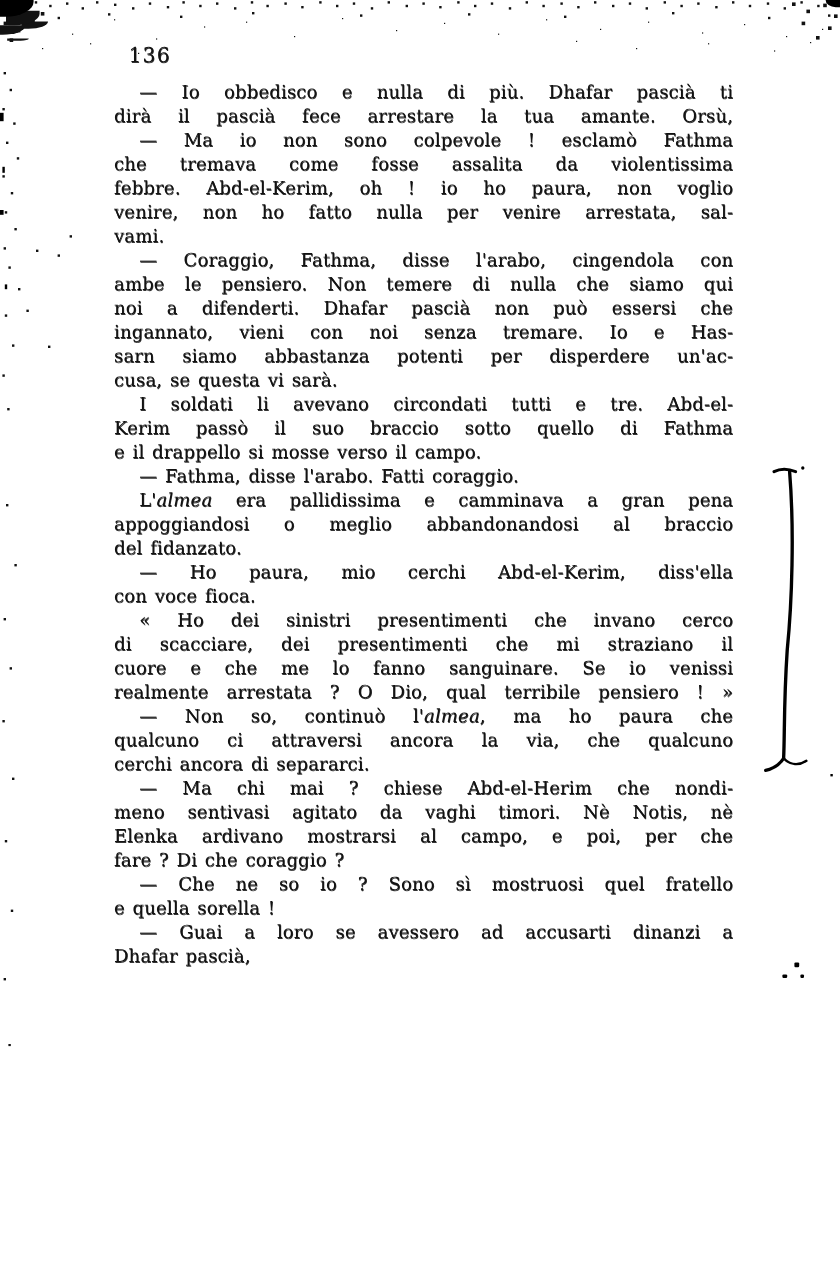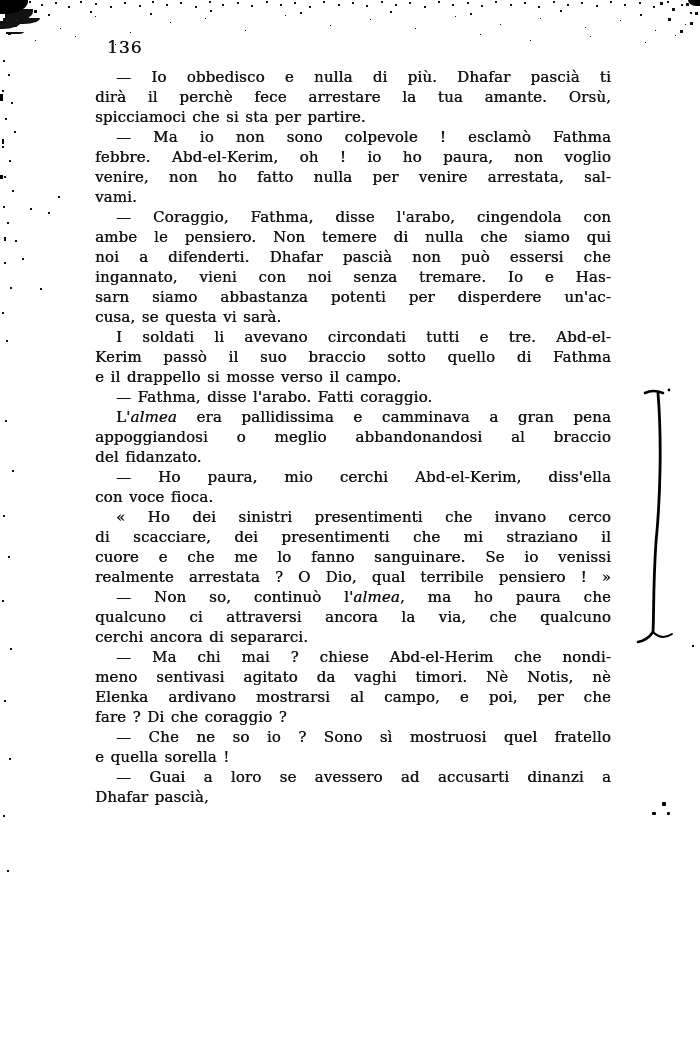--- a/index.html
+++ b/index.html
@@ -95,25 +95,25 @@
 </head>
 <body>
 
 <div id="page">
 
   <div id="page-number">136</div>
 
   <div id="text-block">
       <div class="para">
         <div class="line just indent"><span>— Io obbedisco e nulla di più. Dhafar pascià ti</span></div>
-        <div class="line just"><span>dirà il perchè fece arrestare la tua amante. Orsù,</span></div>
-        <div class="line"><span>spicciamoci che si sta per partire.</span></div>
+        <div class="line just"><span>dirà il pascià fece arrestare la tua amante. Orsù,</span></div>
       </div>
       <div class="para">
         <div class="line just indent"><span>— Ma io non sono colpevole ! esclamò Fathma</span></div>
+        <div class="line just"><span>che tremava come fosse assalita da violentissima</span></div>
         <div class="line just"><span>febbre. Abd-el-Kerim, oh ! io ho paura, non voglio</span></div>
         <div class="line just"><span>venire, non ho fatto nulla per venire arrestata, sal-</span></div>
         <div class="line"><span>vami.</span></div>
       </div>
       <div class="para">
         <div class="line just indent"><span>— Coraggio, Fathma, disse l'arabo, cingendola con</span></div>
         <div class="line just"><span>ambe le pensiero. Non temere di nulla che siamo qui</span></div>
         <div class="line just"><span>noi a difenderti. Dhafar pascià non può essersi che</span></div>
         <div class="line just"><span>ingannato, vieni con noi senza tremare. Io e Has-</span></div>
         <div class="line just"><span>sarn siamo abbastanza potenti per disperdere un'ac-</span></div>

